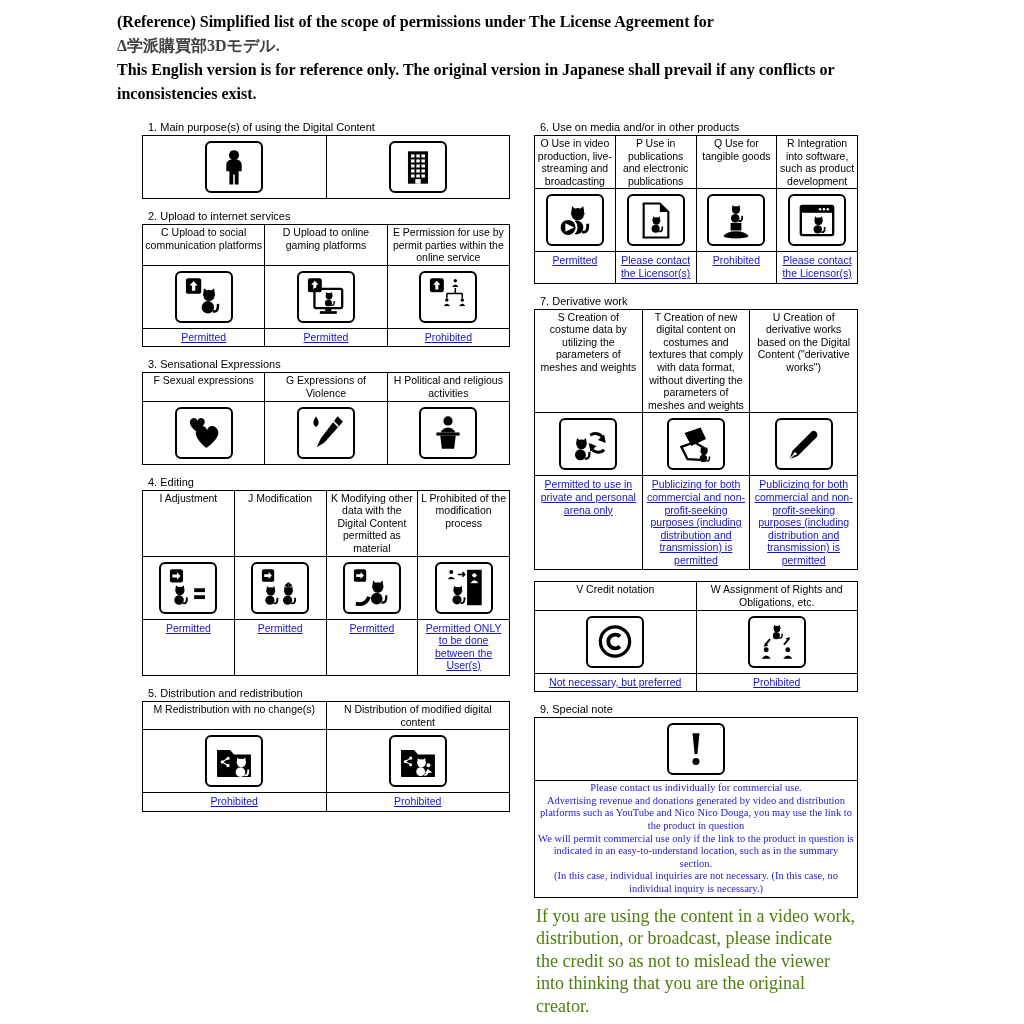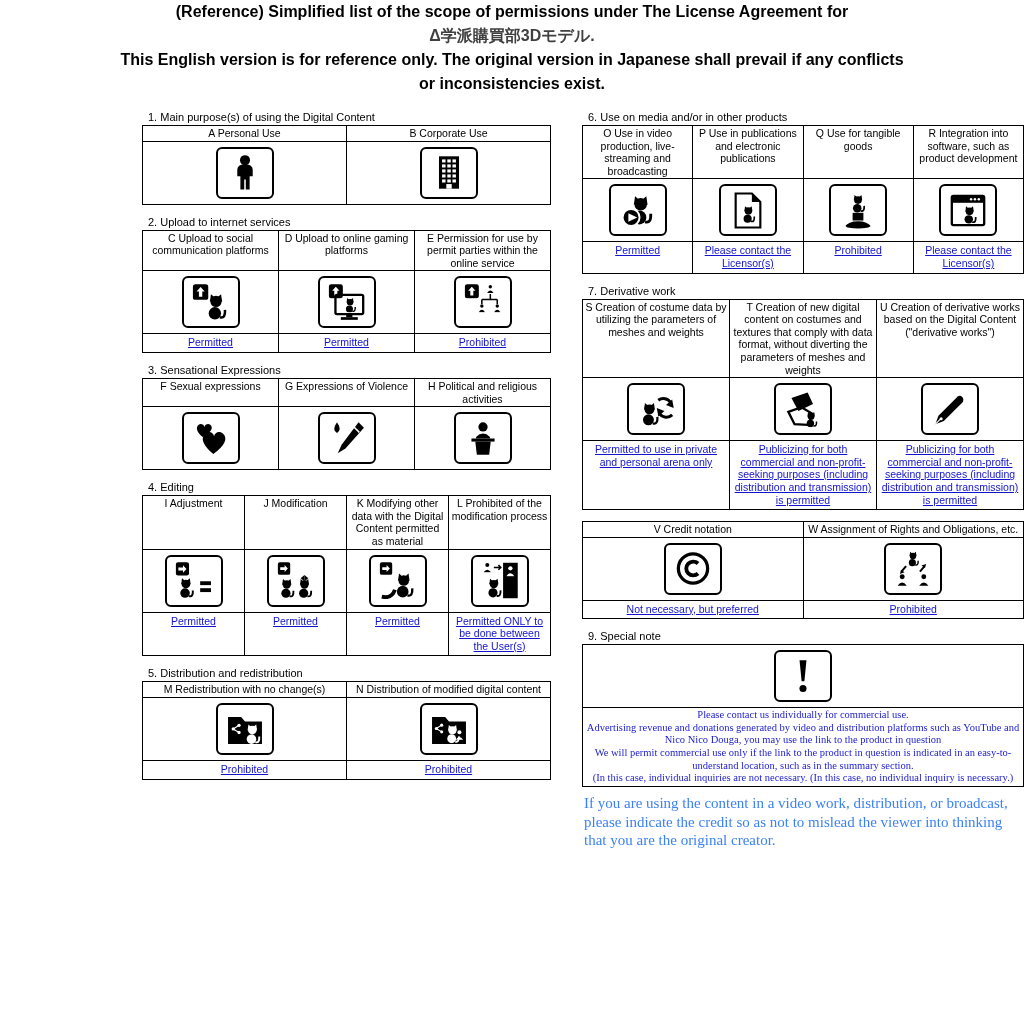--- a/index.html
+++ b/index.html
@@ -1,36 +1,36 @@
 <!DOCTYPE html>
 <html><head>
 <meta charset="utf-8">
 <style>
   html,body{margin:0;padding:0;background:#fff;}
   .page{width:1024px;height:1024px;background:#fff;overflow:hidden;font-family:"Liberation Sans",sans-serif;color:#000;}
   
-  .hdr{text-align:center;font-weight:bold;font-size:16px;line-height:1.5;}
+  .hdr{padding-top:10px;text-align:left;font-weight:bold;font-size:16px;line-height:1.5;font-family:Liberation Serif, serif;}
   .hdr .wrap{max-width:790px;margin:0 auto;}
   .hdr .product{color:#404040;}
   
   .columns{display:flex;box-sizing:border-box;padding-left:142px;gap:24px;margin-top:4px;}
-  .col-left{width:409px;flex:0 0 auto;}
-  .col-right{width:442px;flex:0 0 auto;margin-left:7px;}
+  .col-left{width:368px;flex:0 0 auto;}
+  .col-right{width:324px;flex:0 0 auto;}
   .sec{margin-top:11px;}
   .sec-title{font-size:11px;margin:0 0 2px 6px;}
   table.grid{width:100%;border-collapse:collapse;table-layout:fixed;}
   table.grid td{border:1px solid #000;font-size:10.5px;line-height:1.2;vertical-align:top;text-align:center;padding:1px 2px;}
   tr.iconsrow td{vertical-align:middle;padding:5px 1px;}
   tr.results td{color:#1414cc;text-decoration:underline;padding:2px 3px 3px;}
   .labels-left td{text-align:left;}
   .icon-box{display:inline-flex;align-items:center;justify-content:center;width:54px;height:48px;border:2.5px solid #000;border-radius:6px;background:#fff;}
   .icon-box svg{width:42px;height:37px;color:#000;display:block;}
   
   td.note-blue{color:#1b1bd0;text-align:left;font-family:"Liberation Serif",serif;font-size:12.5px;line-height:1.25;white-space:pre-line;padding:5px 4px 6px;text-decoration:none;}
-  .note-red{color:#3b82f6;font-family:"Liberation Serif",serif;font-size:15px;line-height:1.25;margin:7px 2px 0 2px;}
+  .note-red{color:#4d7c0f;font-family:"Liberation Serif",serif;font-size:18px;line-height:1.25;margin:7px 2px 0 2px;}
   .defs{position:absolute;width:0;height:0;overflow:hidden;}
 </style>
 </head>
 <body>
 
 <svg class="defs" aria-hidden="true">
   <defs>
     <symbol id="sym-cat" viewBox="0 0 48 48">
       <polygon points="13,17 15,3 23,10" fill="currentColor"></polygon>
       <polygon points="35,17 33,3 25,10" fill="currentColor"></polygon>
@@ -77,24 +77,20 @@
   </div>
 
   <div class="columns">
 
     <div class="col-left">
 
       <section class="sec">
         <div class="sec-title">1. Main purpose(s) of using the Digital Content</div>
         <table class="grid">
             <tbody>
-          <tr class="labels">
-            <td>A Personal Use</td>
-            <td>B  Corporate Use</td>
-          </tr>
           <tr class="iconsrow">
             <td><span class="icon-box">
                     <svg viewBox="0 0 48 48">
                       <use href="#sym-person-full" xlink:href="#sym-person-full"></use>
                     </svg>
                   </span></td>
             <td><span class="icon-box">
                     <svg viewBox="0 0 48 48">
               <rect x="11" y="3" width="26" height="42" fill="currentColor"></rect>
               <g fill="#fff">

